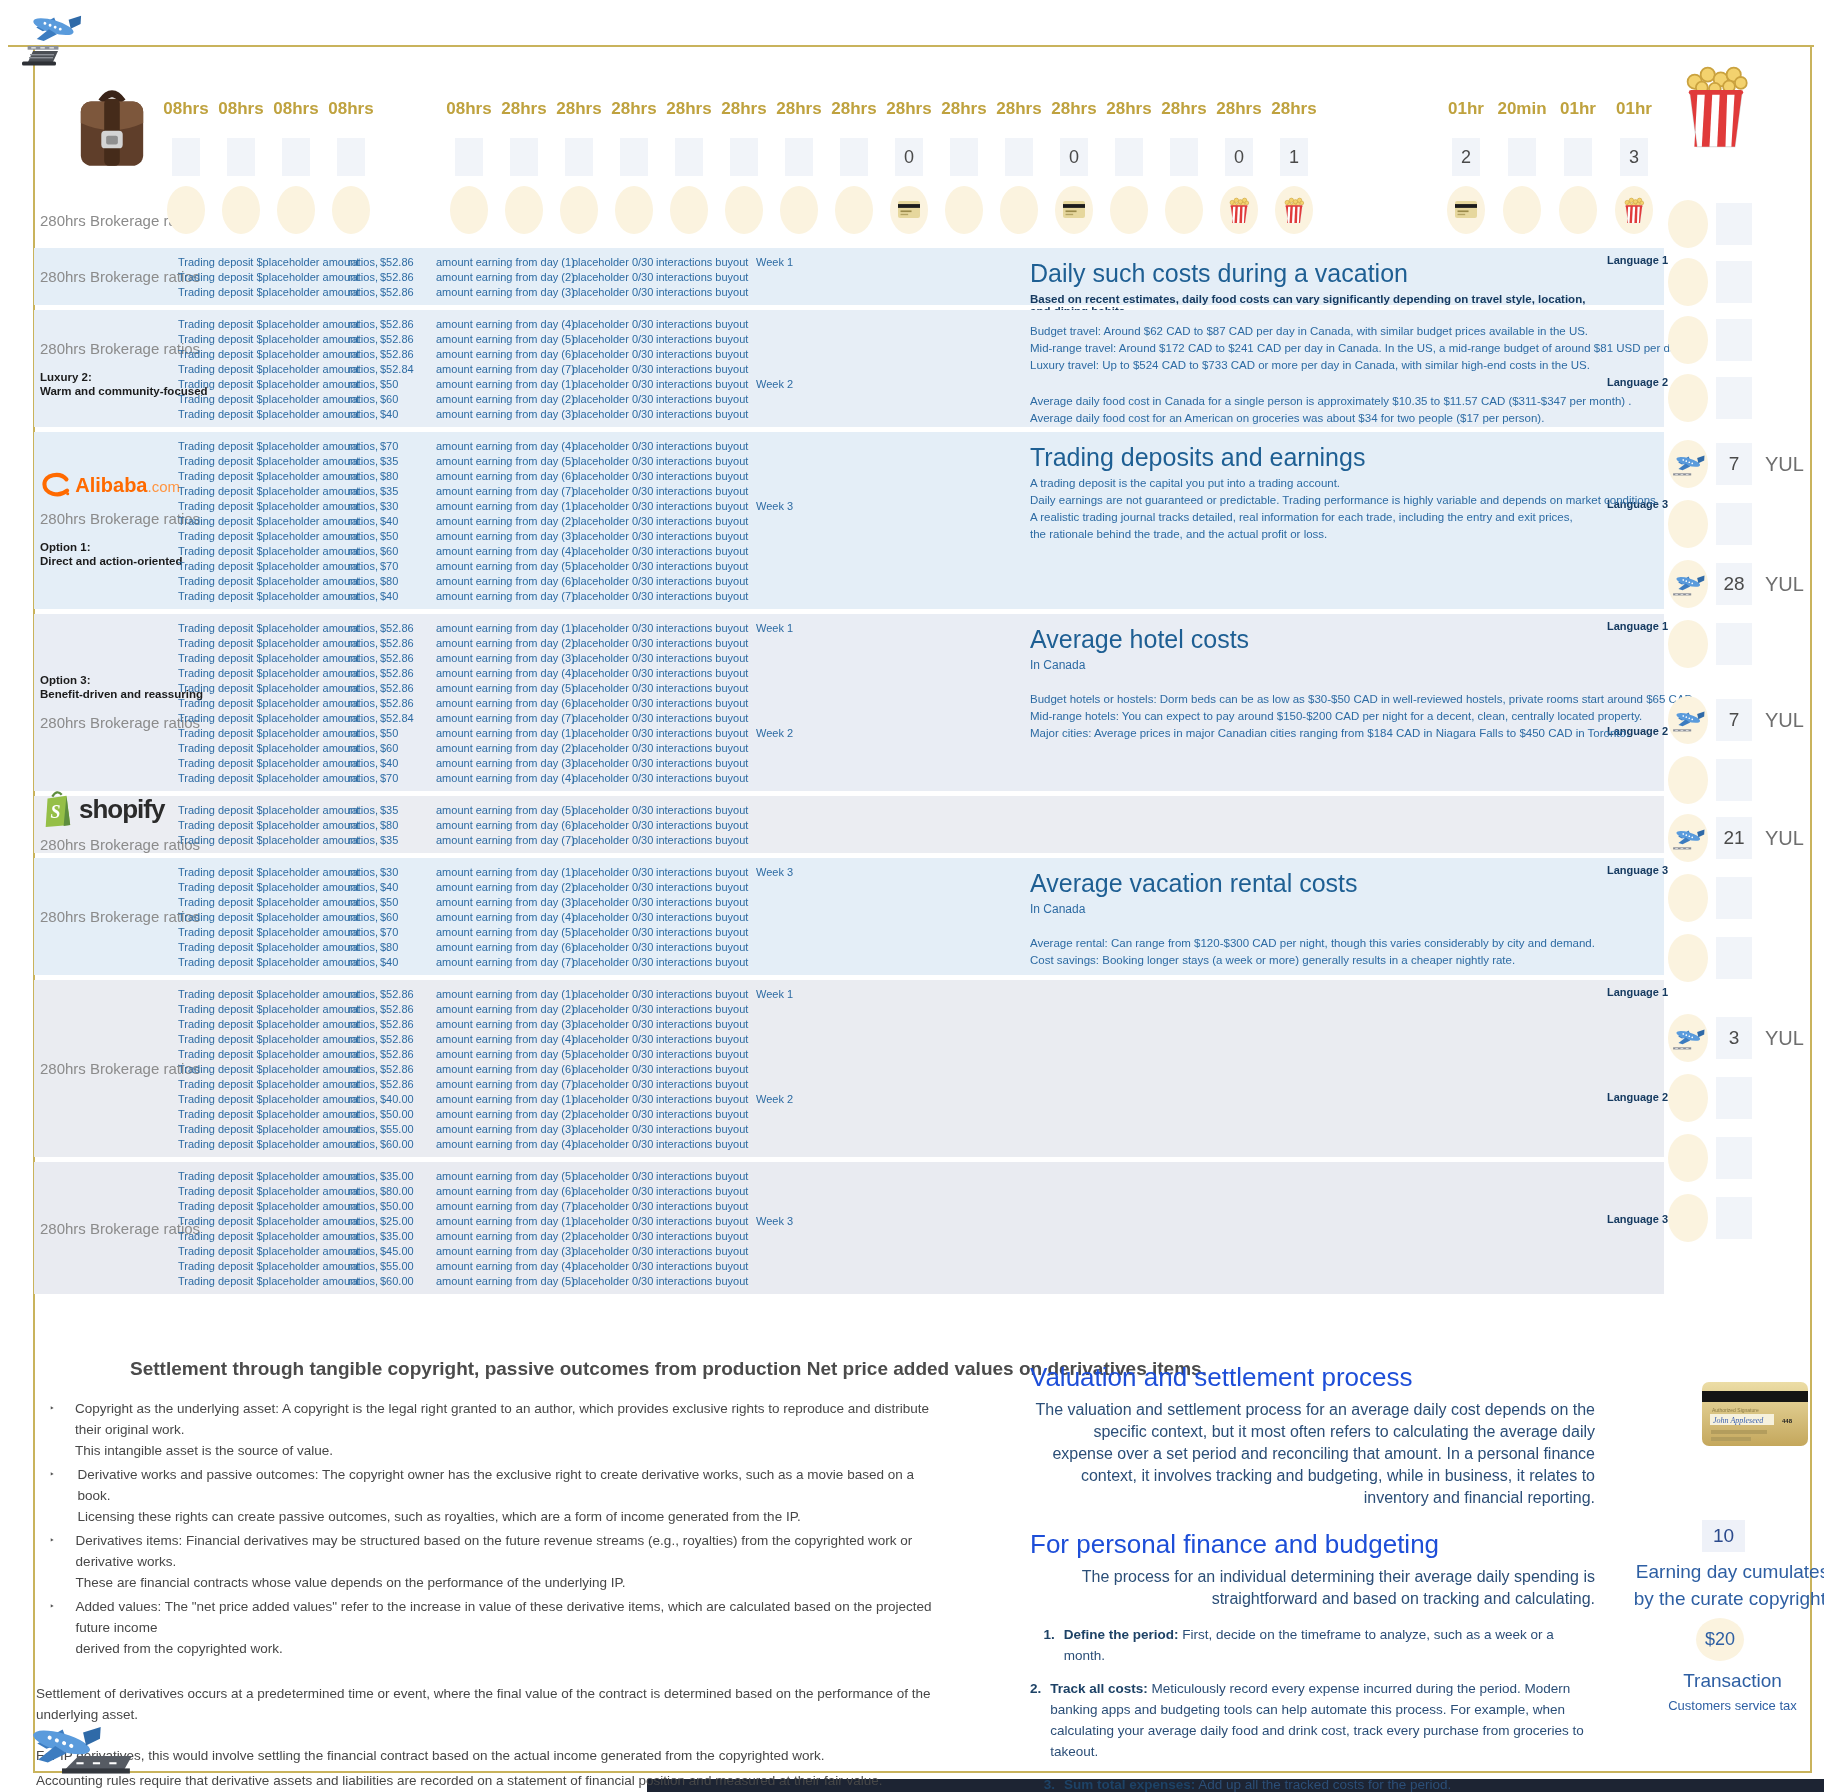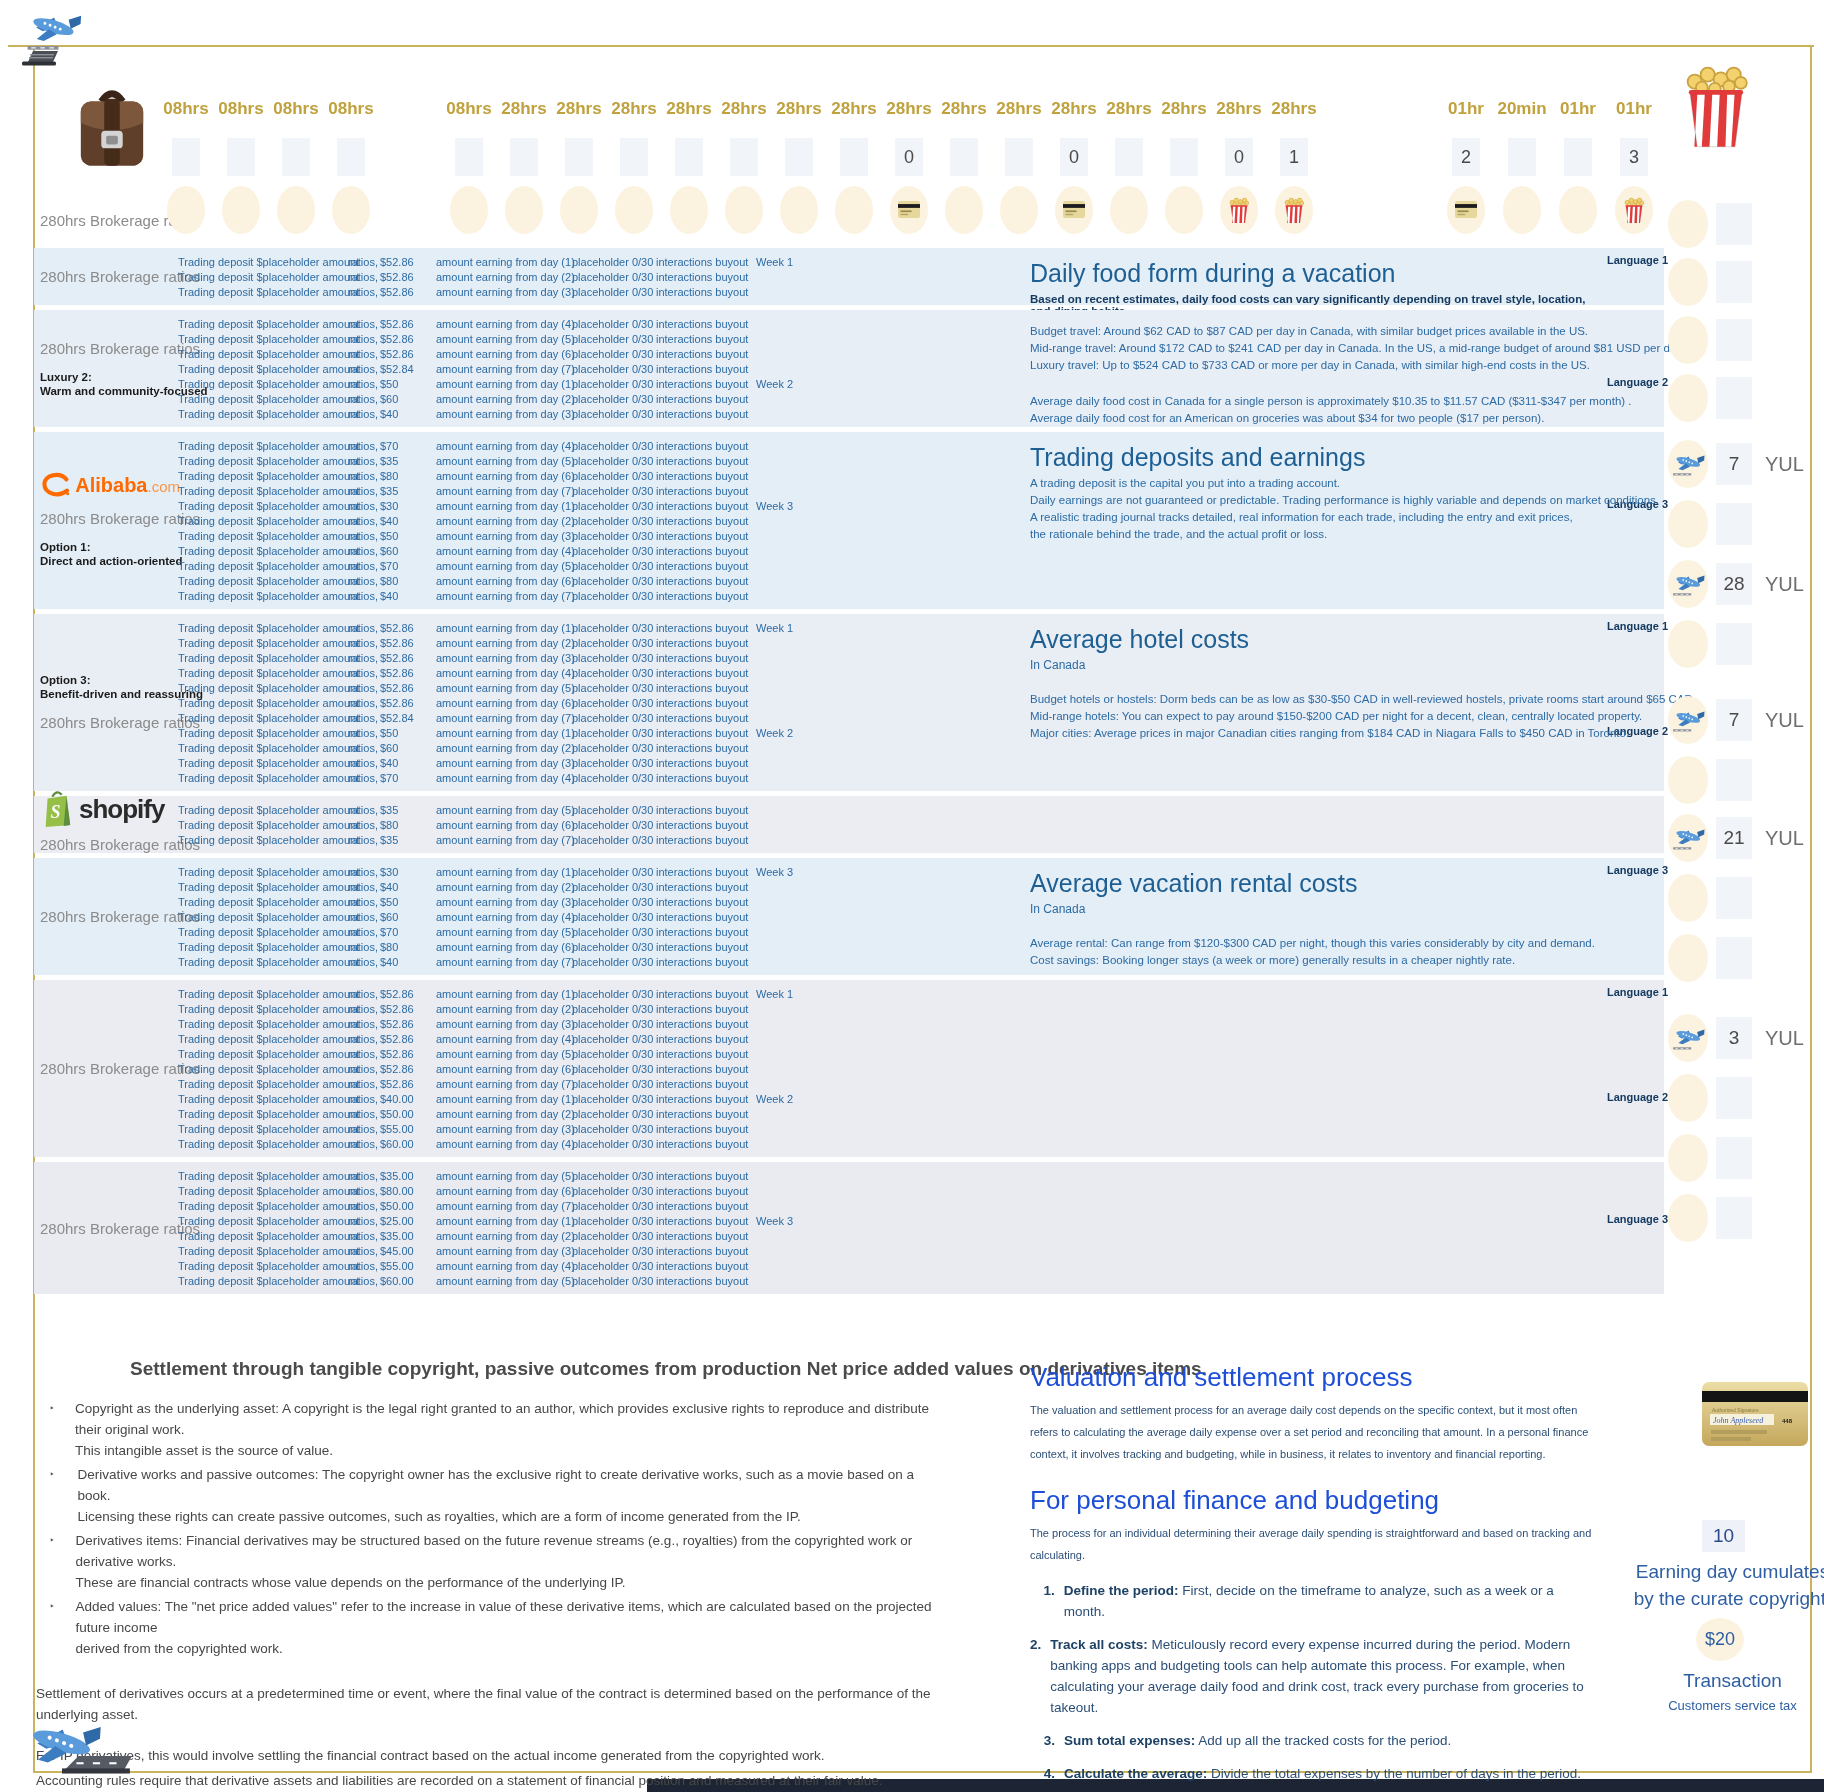--- a/index.html
+++ b/index.html
@@ -66,21 +66,21 @@
   .bl{position:absolute;left:36px;top:1358px;width:900px;}
   .bsub{font-size:19px;font-weight:bold;color:#4b4b4b;margin-left:94px;margin-bottom:18px;white-space:nowrap;}
   .bullet{display:flex;margin-bottom:3px;}
   .bullet .bchar{width:42px;padding-left:14px;box-sizing:border-box;font-size:11px;color:#555;line-height:21px;}
   .bullet .btext{font-size:13.5px;color:#474747;line-height:21px;white-space:pre-line;}
   .bpara{font-size:13.5px;color:#474747;line-height:21px;}
   .bpara.m1{margin-top:24px;} .bpara.m2{margin-top:20px;} .bpara.m3{margin-top:4px;}
 
   .br{position:absolute;left:1030px;top:1362px;width:565px;}
   .rh{font-size:26px;color:#1d4ed8;margin-bottom:6px;}
-  .rp{font-size:11px;color:#2b4e77;line-height:22px;}
+  .rp{font-size:16px;color:#2b4e77;line-height:22px;text-align:right;}
   .rh2{margin-top:20px;}
   .steps{margin-top:14px;}
   .step{display:flex;margin-bottom:12px;font-size:13.5px;color:#2b4e77;line-height:21px;}
   .step .n{width:34px;text-align:right;padding-right:9px;box-sizing:border-box;font-weight:bold;color:#1d4266;}
   .step .lead{font-weight:bold;color:#1d4266;}
 
   .bfr{position:absolute;left:1640px;top:1382px;width:185px;text-align:center;}
   .ten{position:absolute;left:62px;top:138px;padding:5px 11px;background:#eef1f8;font-size:19px;color:#2b4a8c;}
   .caption{position:absolute;left:-10px;top:176px;width:205px;font-size:19px;color:#2e5fa3;line-height:27px;}
   .price{position:absolute;left:56px;top:236px;background:#fbf3df;border-radius:50%;padding:11px 9px;font-size:18px;color:#2e5fa3;}
@@ -388,21 +388,21 @@
         <div class="trow">
           <div class="c-dep">Trading deposit $placeholder amount</div>
           <div class="c-rat">ratios,</div>
           <div class="c-amt">$52.86</div>
           <div class="c-earn">amount earning from day (3)</div>
           <div class="c-ph">placeholder 0/30</div>
           <div class="c-buy">interactions buyout</div>
           <div class="c-week"></div>
         </div>
         <div class="panel">
-          <div class="p-title">Daily food form during a vacation</div>
+          <div class="p-title">Daily such costs during a vacation</div>
           <div class="p-bold">Based on recent estimates, daily food costs can vary significantly depending on travel style, location, and dining habits.</div>
         </div>
       </div>
       <div class="band" style="background: rgb(231, 238, 246);">
         <div class="leftblk">
           <div class="lbl280">280hrs Brokerage ratios</div>
           <div class="opt">
             <div class="t">Luxury 2:</div>
             <div class="s">Warm and community-focused</div>
           </div>

